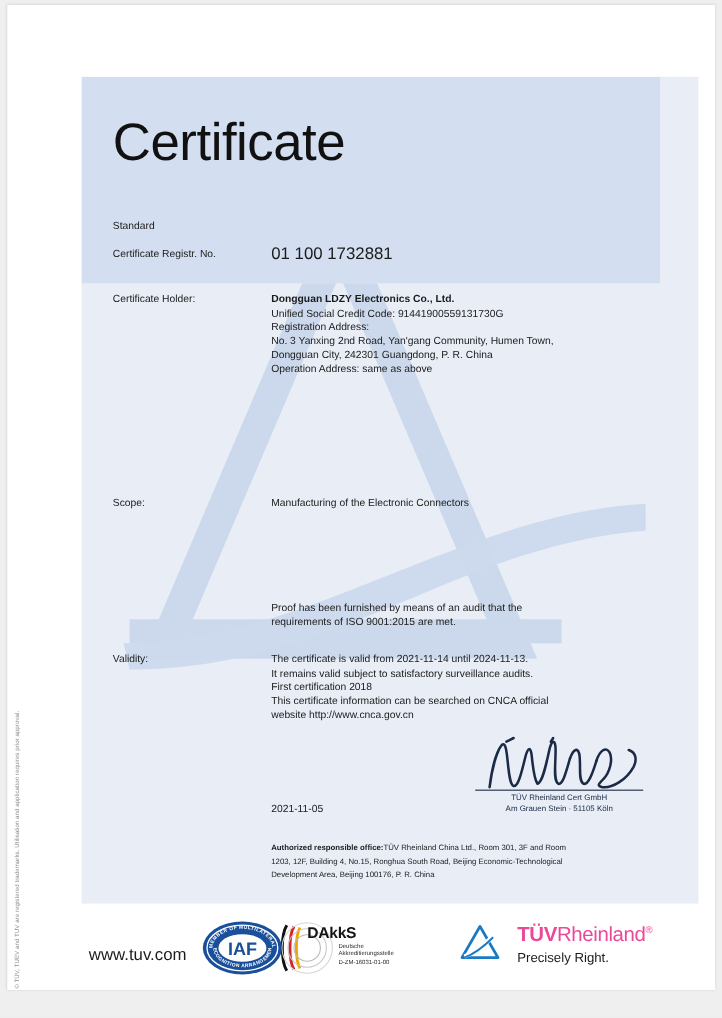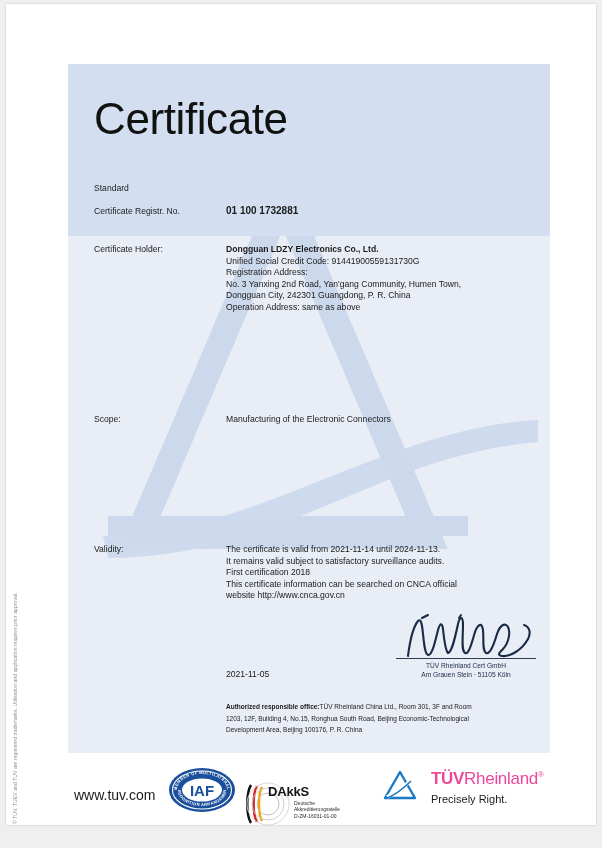--- a/index.html
+++ b/index.html
@@ -45,20 +45,21 @@
 
   
   .cert-block {
     position: absolute;
     left: 62px;
     top: 60px;
     width: 482px;
     height: 689px;
     background: #e8edf6;
     overflow: hidden;
+    padding-left: 32px;
   }
   .cert-header-band {
     position: absolute;
     left: 0;
     top: 0;
     width: 482px;
     height: 172px;
     background: #d3dff0;
   }
 
@@ -110,22 +111,22 @@
     font-size: 8.6px;
     color: #1b1b1b;
     line-height: 11.6px;
   }
   .row .val.bigbold {
     font-size: 12.4px;
     font-weight: bold;
     line-height: 12.4px;
   }
   .row .val.smbold {
-    font-size: 10px;
-    font-weight: bold;
+    font-size: 14px;
+    font-weight: normal;
     line-height: 10px;
   }
   .row .val .strong {
     font-weight: bold;
   }
   .row .val div { white-space: nowrap; }
 
   #row-standard { top: 119px; }
   #row-regno    { top: 142px; }
   #row-holder   { top: 180px; }
@@ -314,20 +315,27 @@
           <div>Dongguan City, 242301 Guangdong, P. R. China</div>
           <div>Operation Address: same as above</div>
         </div>
       </div>
 
       <div class="row" id="row-scope">
         <div class="lbl">Scope:</div>
         <div class="val">Manufacturing of the Electronic Connectors</div>
       </div>
 
+      <div class="row" id="row-proof">
+        <div class="lbl"></div>
+        <div class="val">
+          <div>Proof has been furnished by means of an audit that the</div>
+          <div>requirements of ISO 9001:2015 are met.</div>
+        </div>
+      </div>
 
       <div class="row" id="row-validity">
         <div class="lbl">Validity:</div>
         <div class="val">
           <div>The certificate is valid from 2021-11-14 until 2024-11-13.</div>
           <div>It remains valid subject to satisfactory surveillance audits.</div>
           <div>First certification 2018</div>
           <div>This certificate information can be searched on CNCA official</div>
           <div>website http://www.cnca.gov.cn</div>
         </div>
@@ -377,21 +385,21 @@
       <path id="iafArcTop" d="M9 25 A 25 16 0 0 1 59 25" fill="none"></path>
       <path id="iafArcBot" d="M10 26 A 24 15 0 0 0 58 26" fill="none"></path>
       <text font-family="Liberation Sans, sans-serif" font-size="4.1" font-weight="bold" fill="#ffffff" letter-spacing="0.35">
         <textPath href="#iafArcTop" startOffset="50%" text-anchor="middle">MEMBER OF MULTILATERAL</textPath>
       </text>
       <text font-family="Liberation Sans, sans-serif" font-size="4.1" font-weight="bold" fill="#ffffff" letter-spacing="0.35">
         <textPath href="#iafArcBot" startOffset="50%" text-anchor="middle">RECOGNITION ARRANGEMENT</textPath>
       </text>
     </svg>
 
-    <div class="dakks-logo" style="left:240px;margin-top:14px;">
+    <div class="dakks-logo" style="left:228px;">
       <svg class="dakks-arcs" viewBox="0 0 48 44">
         <path d="M5 3 C 0 11, 0 33, 5 41" fill="none" stroke="#111111" stroke-width="2.4"></path>
         <path d="M11 4 C 6.5 11.5, 6.5 32.5, 11 40" fill="none" stroke="#d8232a" stroke-width="2.4"></path>
         <path d="M16 5 C 12 12, 12 32, 16 39" fill="none" stroke="#f0a500" stroke-width="2.4"></path>
         <path d="M22 22 m -11 0 a 11 11 0 1 0 22 0 a 11 11 0 1 0 -22 0" fill="none" stroke="#b9b9b9" stroke-width="0.9"></path>
         <path d="M22 22 m -16 0 a 16 16 0 1 0 32 0 a 16 16 0 1 0 -32 0" fill="none" stroke="#c8c8c8" stroke-width="0.9"></path>
         <path d="M22 22 m -21 0 a 21 21 0 1 0 42 0 a 21 21 0 1 0 -42 0" fill="none" stroke="#d5d5d5" stroke-width="0.9"></path>
       </svg>
       <div class="dakks-word">DAkkS</div>
       <div class="dakks-sub">

